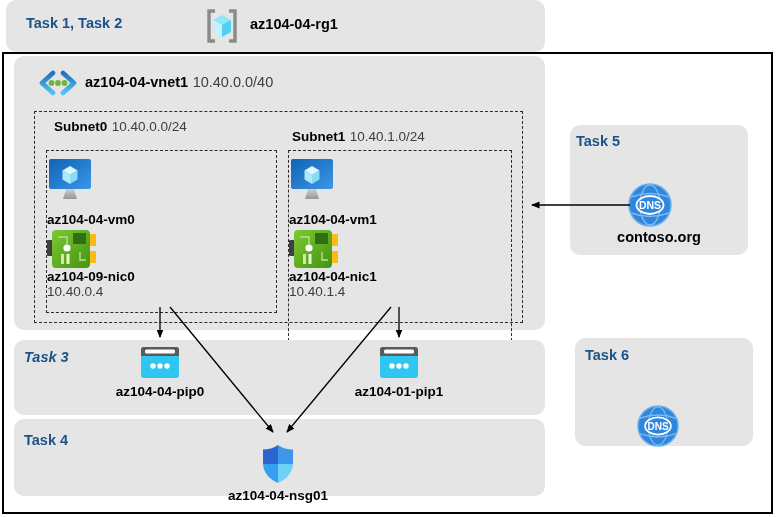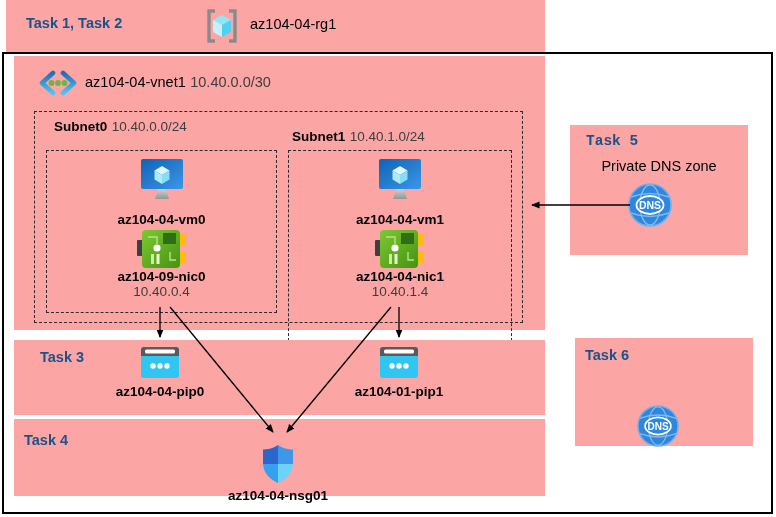--- a/index.html
+++ b/index.html
@@ -4,28 +4,28 @@
 <style>
   * { box-sizing: border-box; }
   html,body { margin:0; padding:0; }
   body {
     width:776px; height:517px; position:relative; overflow:hidden;
     background:#ffffff;
     font-family:"Liberation Sans", sans-serif;
     color:#000;
   }
   .abs { position:absolute; }
-  .graybox { position:absolute; background:#fca5a5; }
+  .graybox { position:absolute; background:#e5e5e5;border-radius:10px; }
   .frame { position:absolute; border:2px solid #000; background:transparent; }
   .task-label { color:#1b5288; font-weight:bold; font-size:14.5px; white-space:nowrap; }
   .bold-label { font-weight:bold; font-size:13.5px; color:#000; white-space:nowrap; }
-  .big-bold { font-weight:normal; font-size:14.5px; color:#000; white-space:nowrap; }
+  .big-bold { font-weight:bold; font-size:14.5px; color:#000; white-space:nowrap; }
   .gray-text { font-weight:normal; font-size:13.5px; color:#3d3d3d; white-space:nowrap; }
   .dashed { position:absolute; border:1.4px dashed #2b2b2b; }
-  .subnet-inner { display:flex; flex-direction:column; align-items:center; padding-top:7px; }
+  .subnet-inner { display:flex; flex-direction:column; padding-top:7px; }
   .vm-label { margin-top:9px; }
   .nic-icon { margin-top:3px; }
   .nic-label { margin-top:1px; }
   .center-text { text-align:center; }
   svg.overlay { position:absolute; left:0; top:0; z-index:10; pointer-events:none; }
   .iconbox { position:absolute; line-height:0; }
 </style>
 </head>
 <body>
 
@@ -57,21 +57,21 @@
     </defs>
     <path d="M16,3 L5,13 L16,23" fill="none" stroke="url(#vng)" stroke-width="4.6" stroke-linecap="round" stroke-linejoin="round"></path>
     <path d="M26,3 L37,13 L26,23" fill="none" stroke="url(#vng)" stroke-width="4.6" stroke-linecap="round" stroke-linejoin="round"></path>
     <circle cx="14.5" cy="13" r="2.9" fill="#73b440"></circle>
     <circle cx="21" cy="13" r="2.9" fill="#73b440"></circle>
     <circle cx="27.5" cy="13" r="2.9" fill="#73b440"></circle>
   </svg>
 </span>
 <span class="abs" style="left:85px; top:73px;">
   <span class="big-bold">az104-04-vnet1</span>
-  <span class="gray-text" style="font-size:14.5px;">10.40.0.0/30</span>
+  <span class="gray-text" style="font-size:14.5px;">10.40.0.0/40</span>
 </span>
 
 <div class="dashed" style="left:34px; top:111px; width:489px; height:212px;"></div>
 
 <span class="abs" style="left:54px; top:117px;text-align:right;">
   <span class="bold-label">Subnet0</span>
   <span class="gray-text">10.40.0.0/24</span>
 </span>
 <span class="abs" style="left:292px; top:127px;">
   <span class="bold-label">Subnet1</span>
@@ -144,21 +144,21 @@
       <circle cx="20" cy="18" r="3.6" fill="#ffffff"></circle>
       <rect x="14" y="24" width="3" height="10" fill="#cdeaa8"></rect>
       <rect x="19.5" y="24" width="3" height="10" fill="#e9f7d8"></rect>
     </svg>
   </span>
   <span class="bold-label nic-label">az104-04-nic1</span>
   <span class="gray-text">10.40.1.4</span>
 </div>
 
 <div class="graybox" style="left:14px; top:340px; width:531px; height:75px;">
-  <span class="task-label abs" style="left:26px; top:9px;">Task 3</span>
+  <span class="task-label abs" style="left:10px; top:9px;font-style:italic;">Task 3</span>
 </div>
 <span class="iconbox" style="left:141px; top:347px;">
   <svg width="38" height="31" viewBox="0 0 38 31">
     <rect x="0" y="0" width="38" height="31" rx="3" fill="#30c6f2"></rect>
     <path d="M0,9 V3 a3,3 0 0 1 3,-3 H35 a3,3 0 0 1 3,3 V9 Z" fill="#5a5a5a"></path>
     <rect x="4" y="2.5" width="30" height="4" rx="1.5" fill="#ffffff"></rect>
     <circle cx="12" cy="19" r="2.7" fill="#ffffff"></circle>
     <circle cx="19" cy="19" r="2.7" fill="#ffffff"></circle>
     <circle cx="26" cy="19" r="2.7" fill="#ffffff"></circle>
   </svg>
@@ -190,32 +190,32 @@
       <rect x="0" y="0" width="15" height="19" fill="#2a66cc"></rect>
       <rect x="15" y="0" width="15" height="19" fill="#3f97ea"></rect>
       <rect x="0" y="19" width="15" height="19" fill="#35a0ed"></rect>
       <rect x="15" y="19" width="15" height="19" fill="#6ed1f7"></rect>
     </g>
   </svg>
 </span>
 <span class="bold-label abs center-text" style="left:198px; top:488px; width:160px;">az104-04-nsg01</span>
 
 <div class="graybox" style="left:570px; top:125px; width:178px; height:130px;">
-  <span class="task-label abs" style="left:16px; top:8px;font-family:Liberation Mono, monospace;">Task 5</span>
-  <span class="big-bold abs center-text" style="left:0; top:33px; width:178px;">Private DNS zone</span>
+  <span class="task-label abs" style="left:6px; top:8px;">Task 5</span>
   <span class="iconbox" style="left:58px; top:58px;">
     <svg width="44" height="44" viewBox="0 0 44 44">
       <circle cx="22" cy="22" r="21" fill="#2e86dd"></circle>
       <circle cx="22" cy="22" r="21" fill="none" stroke="#6fb0ec" stroke-width="1.6"></circle>
       <ellipse cx="22" cy="22" rx="10" ry="20" fill="none" stroke="#7fb9ef" stroke-width="1.4"></ellipse>
       <path d="M3,14 Q22,7 41,14 M3,30 Q22,37 41,30" fill="none" stroke="#7fb9ef" stroke-width="1.4"></path>
       <ellipse cx="22" cy="22" rx="13.5" ry="9" fill="#2e86dd" stroke="#ffffff" stroke-width="1.8"></ellipse>
       <text x="22" y="26" text-anchor="middle" font-family="Liberation Sans, sans-serif" font-size="10.5" font-weight="bold" fill="#ffffff">DNS</text>
     </svg>
   </span>
+  <span class="big-bold abs center-text" style="left:0; top:104px; width:178px;">contoso.org</span>
 </div>
 
 <div class="graybox" style="left:575px; top:338px; width:178px; height:108px;">
   <span class="task-label abs" style="left:10px; top:9px;">Task 6</span>
   <span class="iconbox" style="left:62px; top:67px;">
     <svg width="42" height="42" viewBox="0 0 44 44">
       <circle cx="22" cy="22" r="21" fill="#2e86dd"></circle>
       <circle cx="22" cy="22" r="21" fill="none" stroke="#6fb0ec" stroke-width="1.6"></circle>
       <ellipse cx="22" cy="22" rx="10" ry="20" fill="none" stroke="#7fb9ef" stroke-width="1.4"></ellipse>
       <path d="M3,14 Q22,7 41,14 M3,30 Q22,37 41,30" fill="none" stroke="#7fb9ef" stroke-width="1.4"></path>

